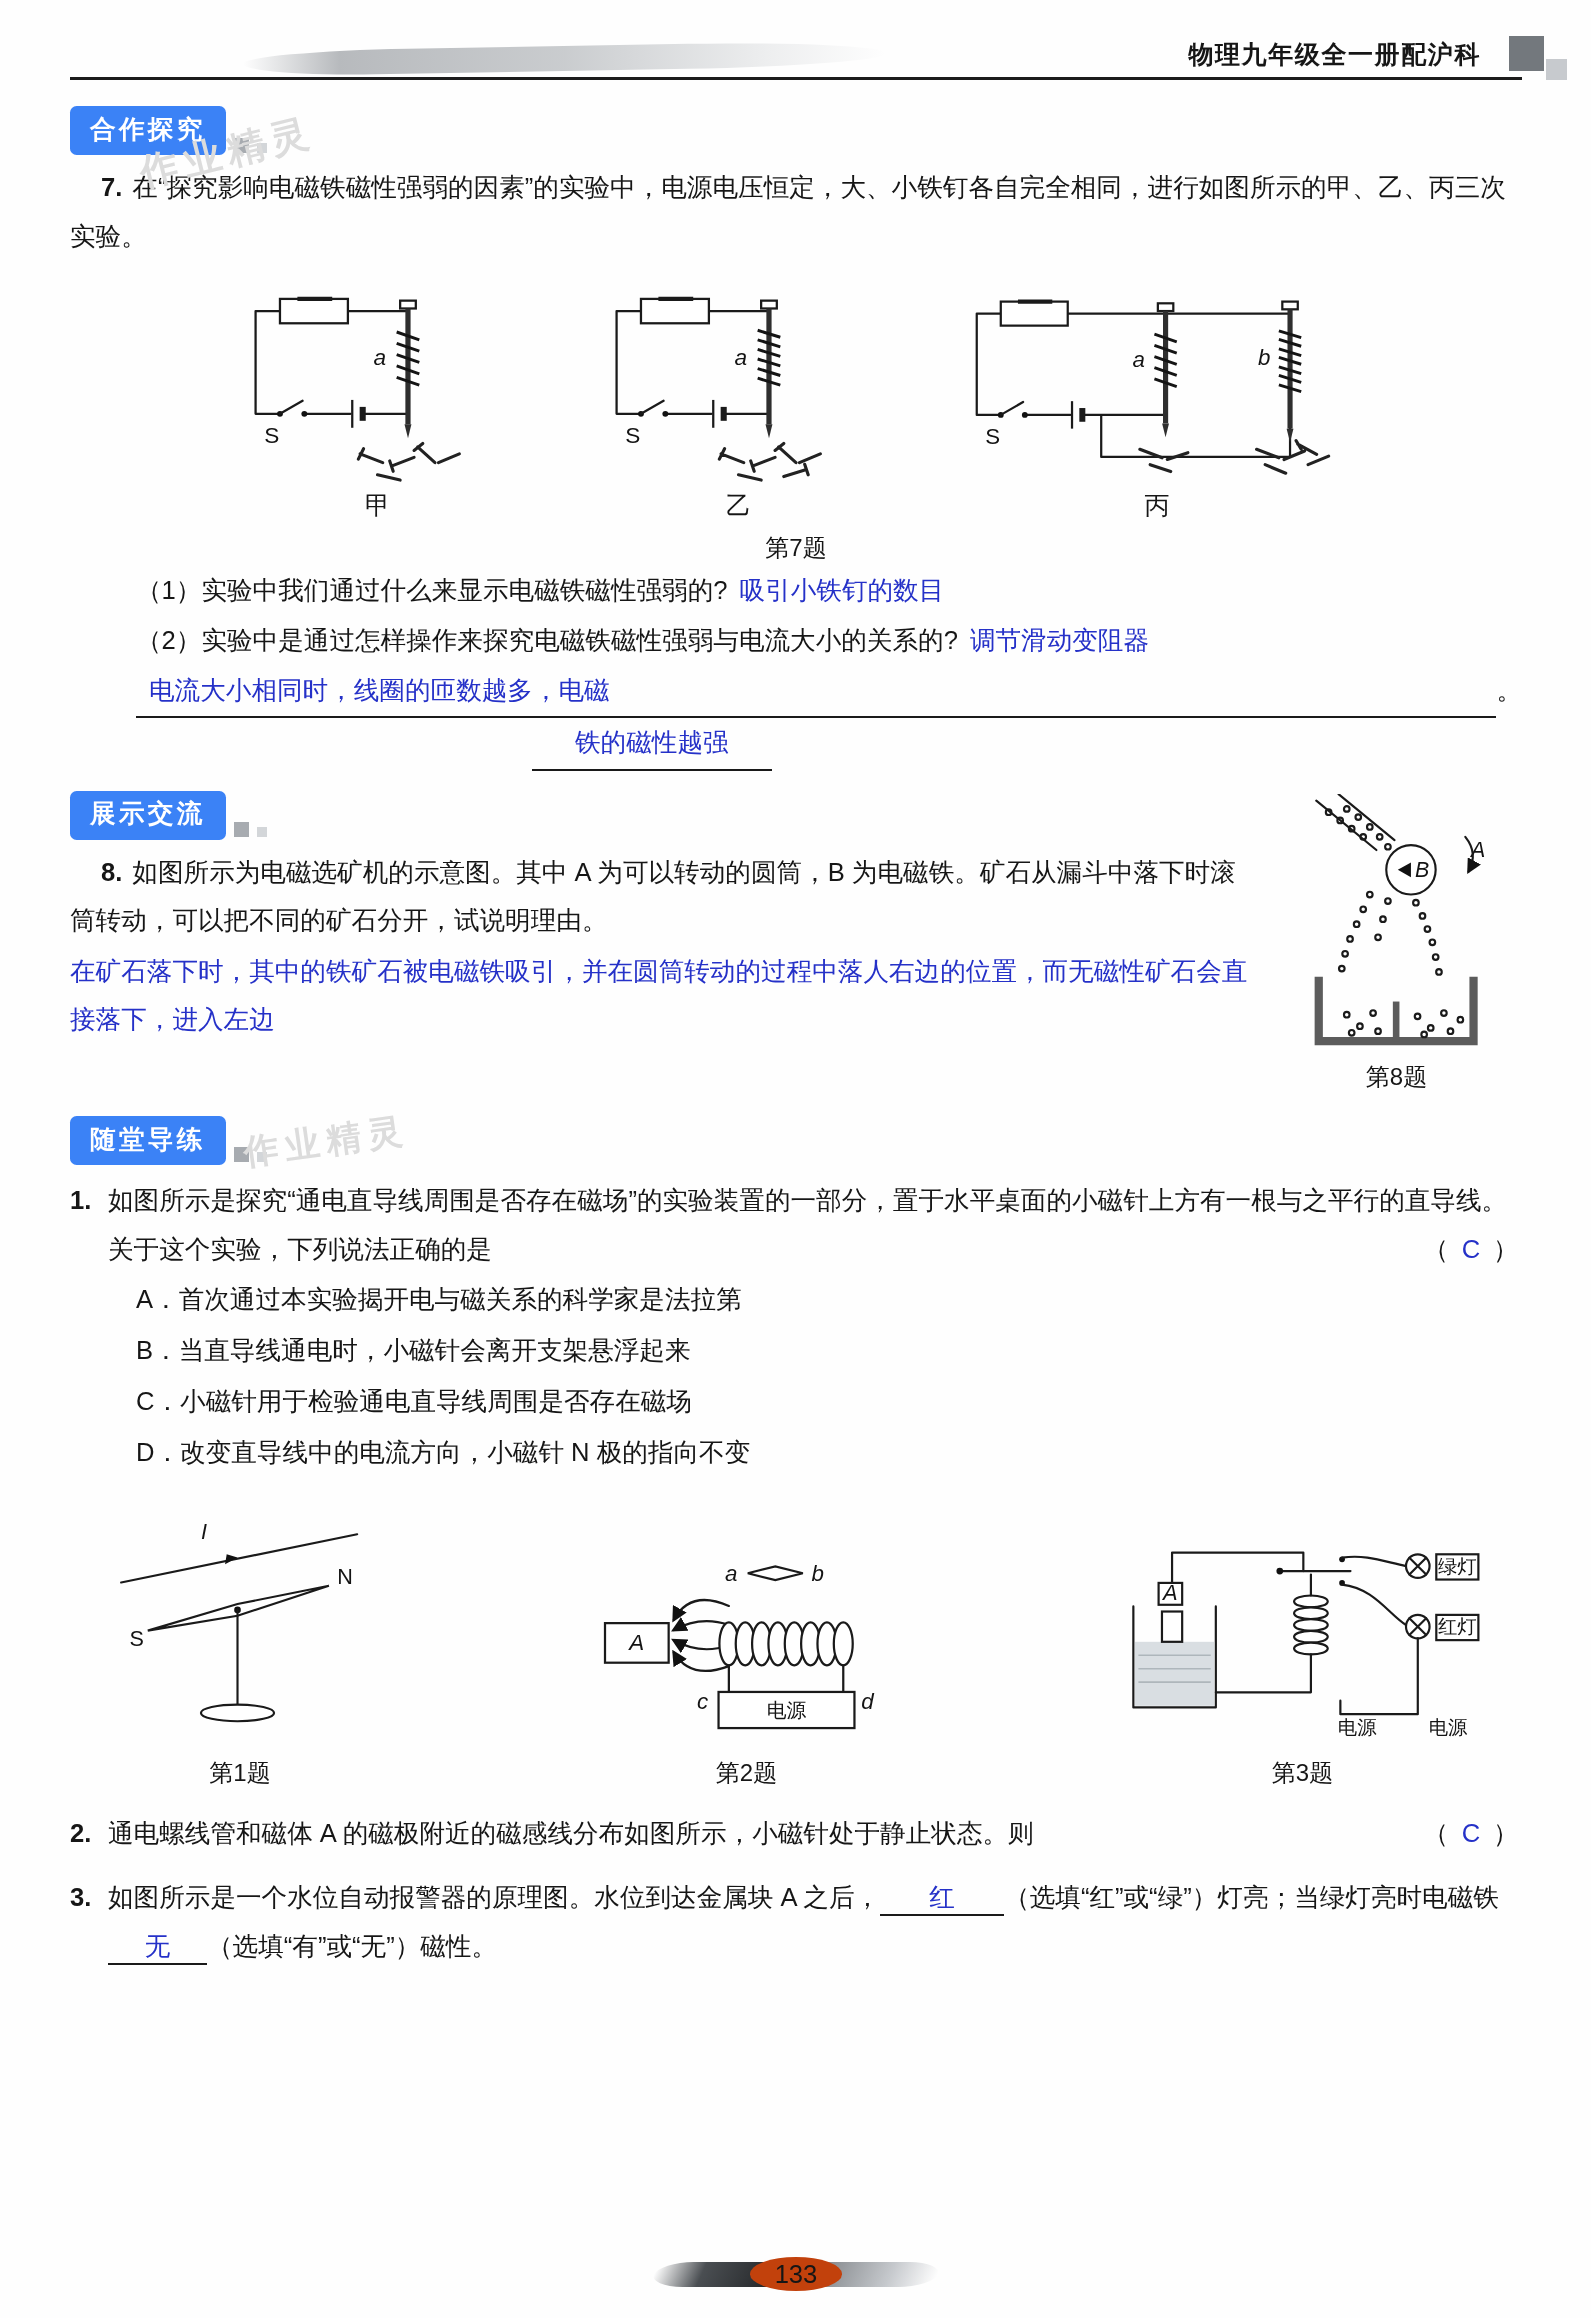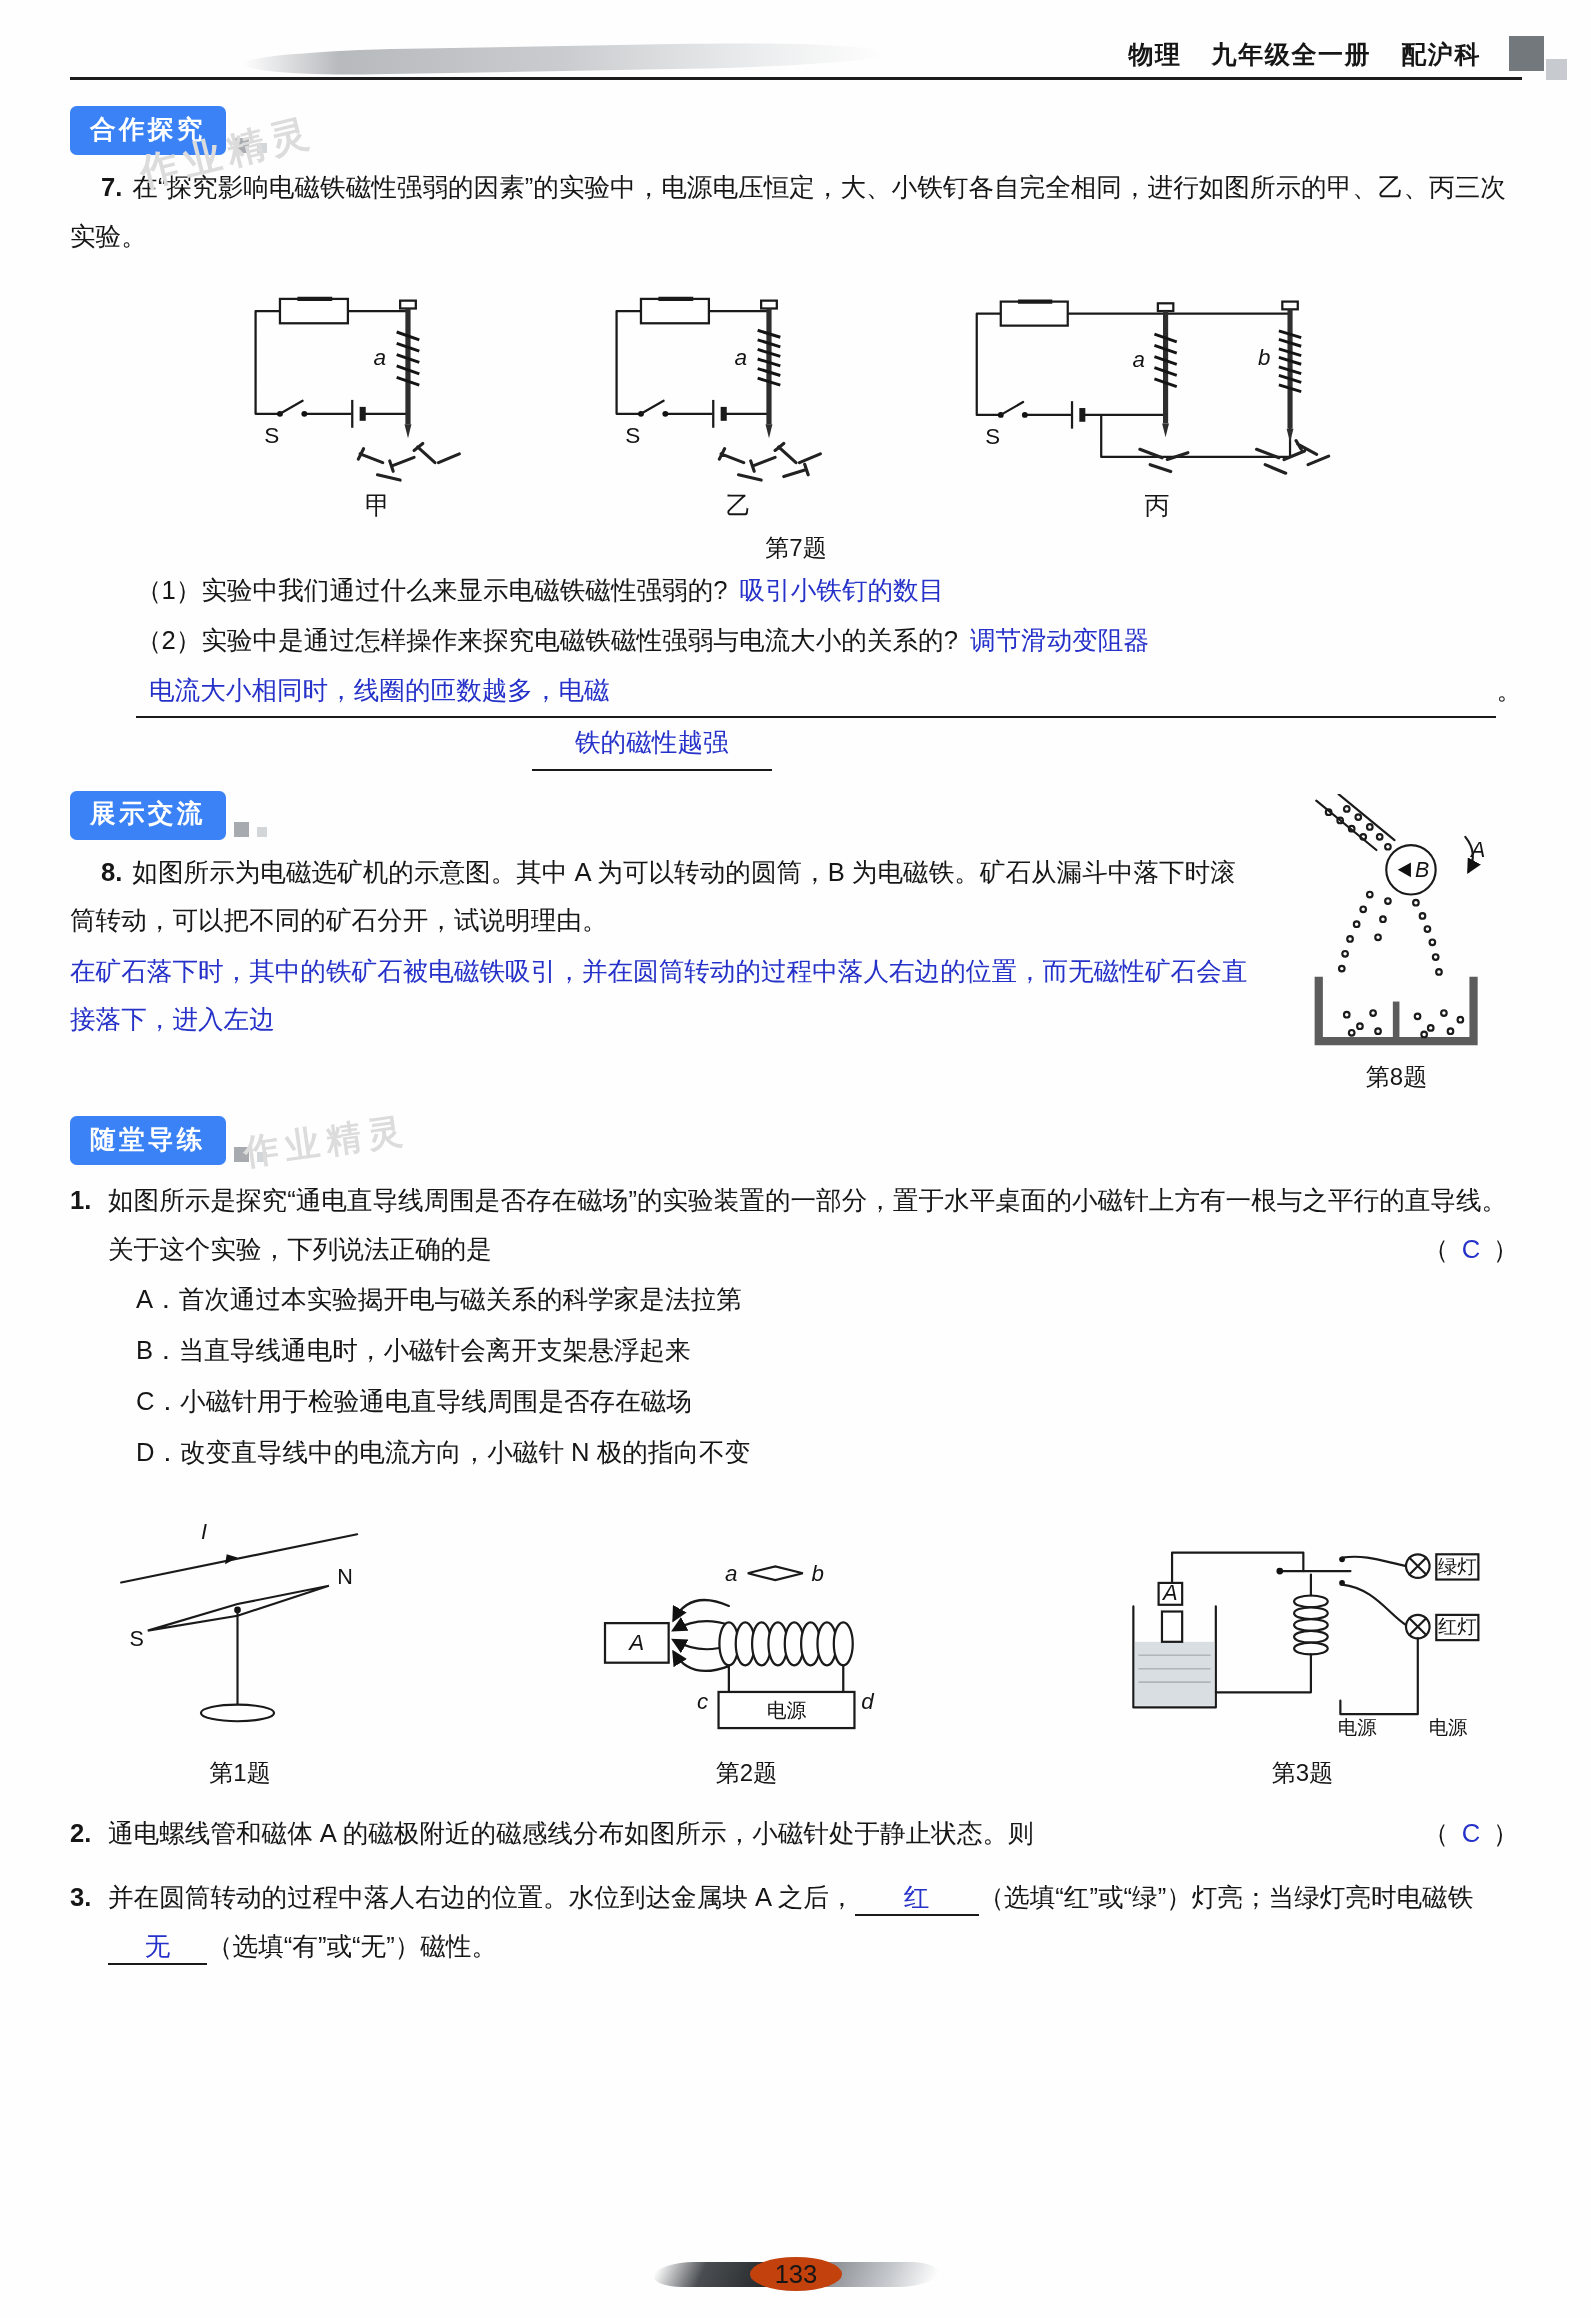--- a/index.html
+++ b/index.html
@@ -6,21 +6,21 @@
   body { background:#e8e8e8; font-family:"Liberation Sans","DejaVu Sans",sans-serif; }
   .page { position:relative; width:1592px; height:2319px; background:#fefefe; margin:0 auto; overflow:hidden; color:#161616; }
   .content { position:absolute; top:0; left:70px; width:1452px; }
 
   
   .header { position:relative; height:86px; }
   .header-rule { position:absolute; left:0; right:0; top:77px; height:2.5px; background:#1c1c1c; }
   .header-swoosh { position:absolute; left:173px; top:46px; width:643px; height:25px;
     background:linear-gradient(90deg, rgba(120,125,130,0) 0%, rgba(125,130,136,.55) 15%, rgba(150,155,160,.5) 50%, rgba(200,203,206,.3) 82%, rgba(255,255,255,0));
     border-radius:50% 60% 60% 40% / 95% 100% 95% 100%; transform:rotate(-1deg); }
-  .header-title { position:absolute; right:41px; top:38px; display:flex; gap:30px; font-size:25px; font-weight:700; letter-spacing:1.6px; }
+  .header-title { position:absolute; right:41px; top:38px; display:flex; font-size:25px; font-weight:700; letter-spacing:1.6px; }
   .corner-sq1 { position:absolute; right:48px; top:36px; width:35px; height:35px; background:#73787d; }
   .corner-sq2 { position:absolute; right:25px; top:59px; width:21.4px; height:21.4px; background:#c7cace; }
 
   
   .txt { font-size:25.6px; line-height:1.9; }
   .blue { color:#2531c8; }
   .num { font-weight:700; margin-right:10px; }
   .stem { text-indent:31px; margin-top:8.2px; }
   .sub { margin-left:66px; margin-top:1.6px; }
   .ans { margin-left:12px; }
@@ -383,21 +383,21 @@
     </div>
 
     <div>
       <p class="txt hang rel" style="margin-top:20px">
         <span class="num">2.</span><span>通电螺线管和磁体 A 的磁极附近的磁感线分布如图所示，小磁针处于静止状态。则</span>
         <span class="bracket"><span>（</span><span class="blue abold">C</span><span>）</span></span>
       </p>
     </div>
 
     <p class="txt hang" style="margin-top:15px">
-      <span class="num">3.</span><span>并在圆筒转动的过程中落人右边的位置。水位到达金属块 A 之后，</span><span class="blank b1 blue">红</span><span>（选填“红”或“绿”）灯亮；当绿灯亮时电磁铁</span><span class="blank b2 blue">无</span><span>（选填“有”或“无”）磁性。</span>
+      <span class="num">3.</span><span>如图所示是一个水位自动报警器的原理图。水位到达金属块 A 之后，</span><span class="blank b1 blue">红</span><span>（选填“红”或“绿”）灯亮；当绿灯亮时电磁铁</span><span class="blank b2 blue">无</span><span>（选填“有”或“无”）磁性。</span>
     </p>
 
   </div>
 
   <div class="footer">
     <div class="fsl"></div>
     <div class="fnum">133</div>
     <div class="fsr"></div>
   </div>
 

